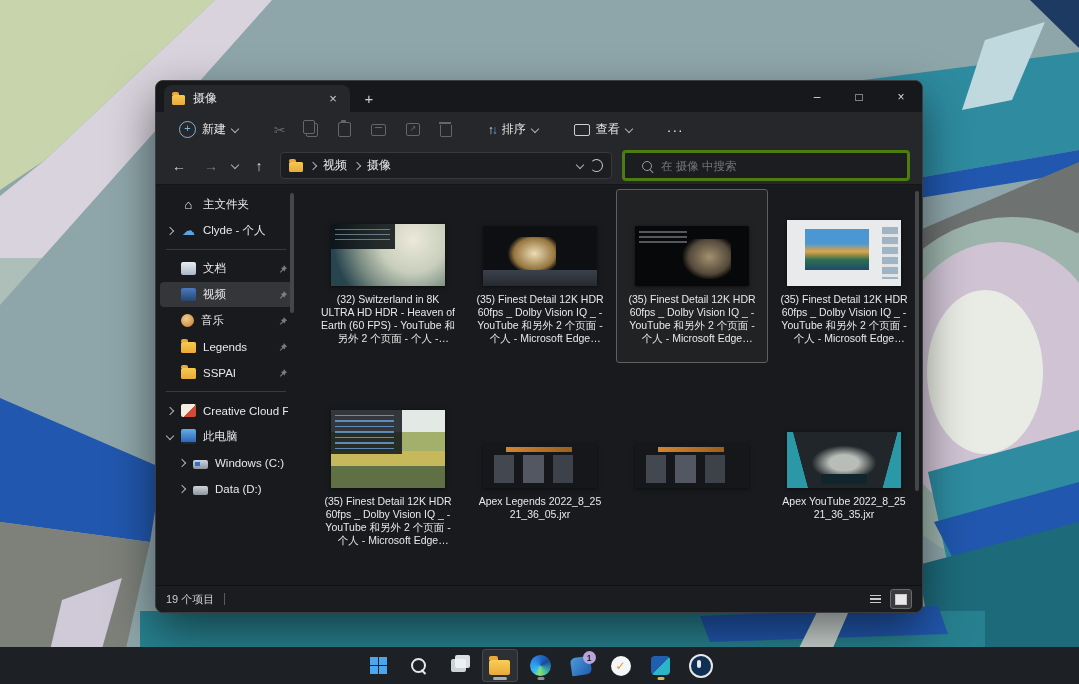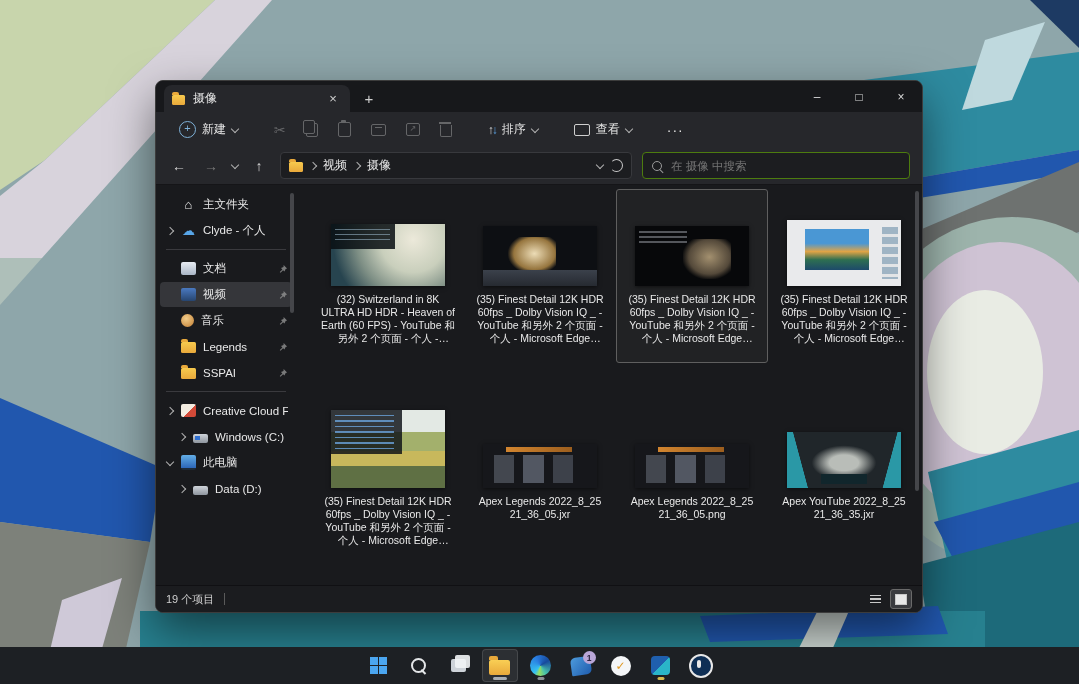--- a/index.html
+++ b/index.html
@@ -58,22 +58,22 @@
   .addrbar{height:37px;background:#26272b;display:flex;align-items:center;padding:0 12px;gap:10px;border-bottom:1px solid #151518;flex:none;}
   .nav-btn{font-size:14px;color:#d6d6d6;width:22px;text-align:center;}
   .nav-btn.dim{color:#7a7a7a;}
   .crumbbox{
     flex:1;height:25px;background:#1c1d20;border:1px solid #38393d;border-radius:4px;
     display:flex;align-items:center;gap:7px;padding:0 8px;font-size:12px;
   }
   .crumbbox .spacer{flex:1;}
   .i-refresh{width:11px;height:11px;border:1.5px solid #c8c8c8;border-radius:50%;border-left-color:transparent;position:relative;}
   .searchbox{
-    width:248px;height:25px;background:#1c1d20;border:1px solid #4d7c0f;border-radius:4px;
-    display:flex;align-items:center;gap:7px;padding:0 9px;
+    width:248px;height:25px;background:#1c1d20;border:3px solid #4d7c0f;border-radius:4px;
+    display:flex;align-items:center;gap:7px;padding:0 17px;
   }
   .searchbox input{background:transparent;border:none;outline:none;color:#9a9a9a;font-size:11.5px;width:100%;font-family:inherit;}
   .i-mag{width:8px;height:8px;border:1.4px solid #9a9a9a;border-radius:50%;position:relative;flex:none;}
   .i-mag::after{content:"";position:absolute;left:7px;top:7px;width:5px;height:1.4px;background:#9a9a9a;transform:rotate(45deg);transform-origin:0 0;}
   
   .main{flex:1;display:flex;min-height:0;background:#191a1d;}
   .sidebar{width:140px;flex:none;padding-top:6px;overflow:hidden;position:relative;font-size:11.5px;}
   .side-item{height:25px;display:flex;align-items:center;gap:7px;padding:0 4px 0 6px;border-radius:4px;margin:1px 4px;}
   .side-item.sel{background:#35363a;}
   .side-item .lbl{flex:1;white-space:nowrap;overflow:hidden;color:#e8e8e8;}
@@ -331,34 +331,34 @@
       </div>
       <div class="side-div"></div>
 
       <div class="side-item">
         <span class="chev-sp">
             <span class="chev right"></span>
           </span>
         <span class="ic ic-cc"></span>
         <span class="lbl">Creative Cloud Files</span>
       </div>
+      <div class="side-item">
+        <span class="chev-sp">
+            <span class="chev down"></span>
+          </span>
+        <span class="ic ic-pc"></span>
+        <span class="lbl">此电脑</span>
+      </div>
       <div class="side-item" style="padding-left:18px;">
         <span class="chev-sp">
             <span class="chev right"></span>
           </span>
         <span class="ic-drive win"></span>
         <span class="lbl">Windows (C:)</span>
       </div>
-      <div class="side-item">
-        <span class="chev-sp">
-            <span class="chev down"></span>
-          </span>
-        <span class="ic ic-pc"></span>
-        <span class="lbl">此电脑</span>
-      </div>
       <div class="side-item" style="padding-left:18px;">
         <span class="chev-sp">
             <span class="chev right"></span>
           </span>
         <span class="ic-drive"></span>
         <span class="lbl">Data (D:)</span>
       </div>
       <div class="side-item" style="padding-left:18px;">
         
         
@@ -403,21 +403,20 @@
         <div class="cell">
           <div class="thwrap">
               <div class="th th6"></div>
             </div>
           <div class="fname">Apex Legends 2022_8_25 21_36_05.jxr</div>
         </div>
         <div class="cell">
           <div class="thwrap">
               <div class="th th7"></div>
             </div>
-          <div class="fname">Apex Legends 2022_8_25 21_36_05.png</div>
         </div>
         <div class="cell">
           <div class="thwrap">
               <div class="th th8"></div>
             </div>
           <div class="fname">Apex YouTube 2022_8_25 21_36_35.jxr</div>
         </div>
       </div>
       <div class="vscroll" style="top:6px;height:300px;right:3px;"></div>
     </div>

